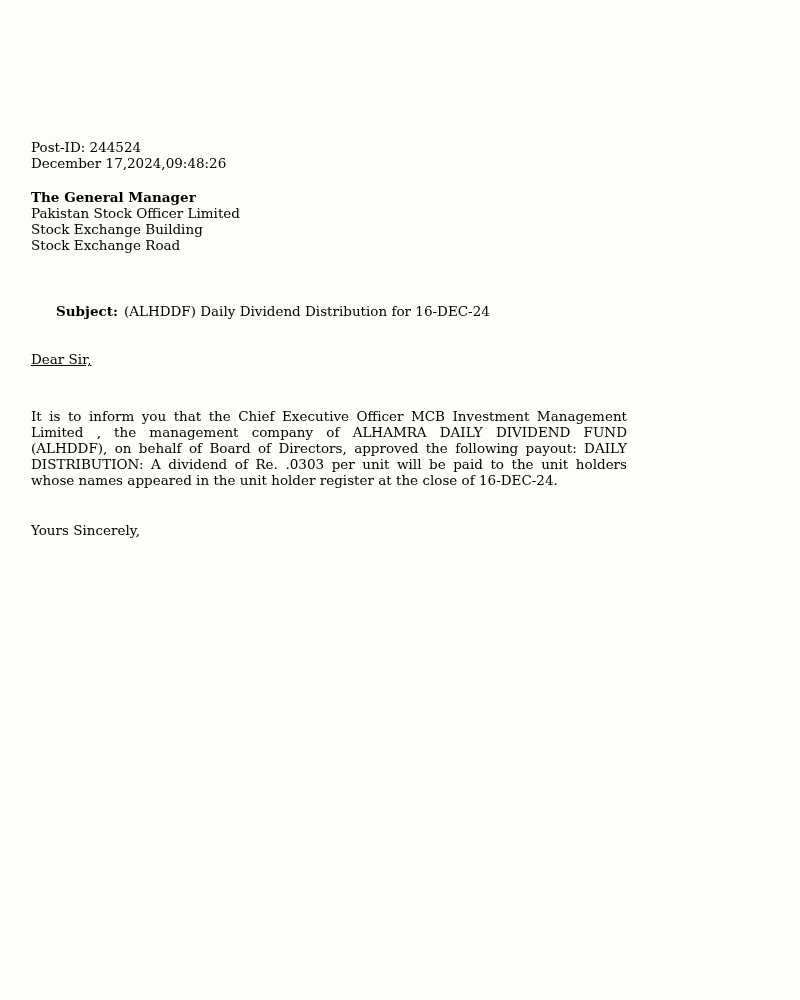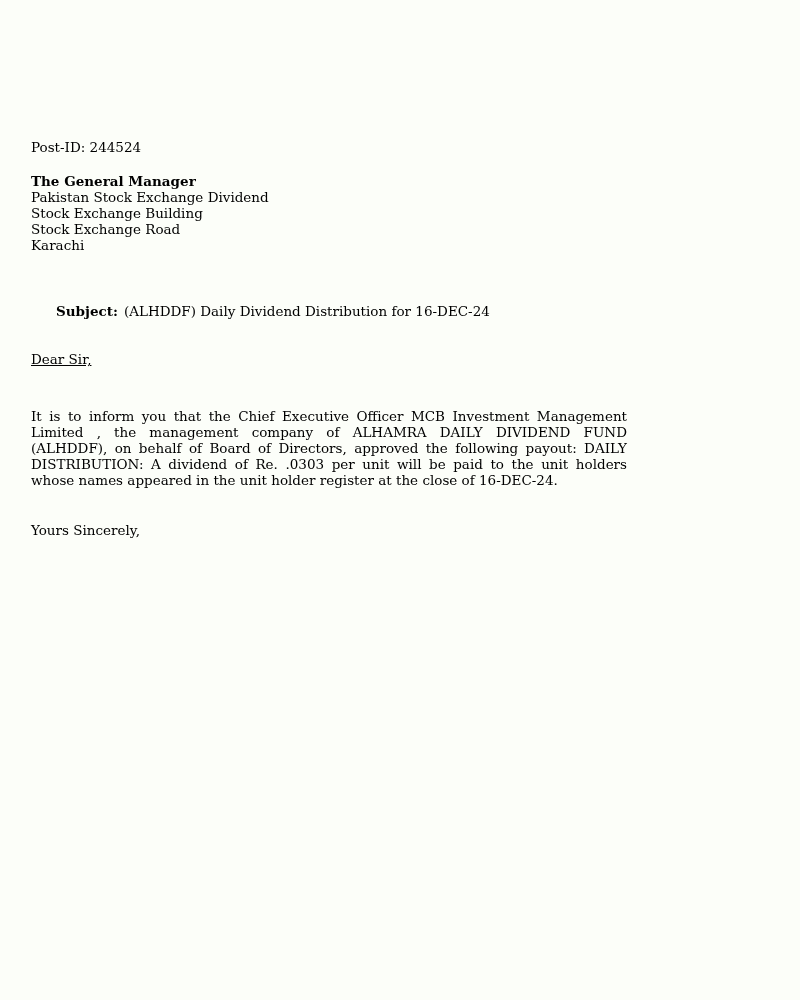--- a/index.html
+++ b/index.html
@@ -53,28 +53,28 @@
     margin-top: 34px;
   }
 </style>
 </head>
 <body>
 
 <div class="page">
 
   <div class="meta-block">
     <div>Post-ID: 244524</div>
+    <div>December 17,2024,09:48:26</div>
   </div>
 
   <div class="recipient-block">
     <div class="bold">The General Manager</div>
-    <div>Pakistan Stock Exchange Dividend</div>
+    <div>Pakistan Stock Officer Limited</div>
     <div>Stock Exchange Building</div>
     <div>Stock Exchange Road</div>
-    <div>Karachi</div>
   </div>
 
   <div class="subject-line">
     <span class="subject-label">Subject:</span><span>(ALHDDF) Daily Dividend Distribution for 16-DEC-24</span>
   </div>
 
   <div class="salutation">Dear Sir,</div>
 
   <div class="body-paragraph">It is to inform you that the Chief Executive Officer MCB Investment Management Limited , the management company of ALHAMRA DAILY DIVIDEND FUND (ALHDDF), on behalf of Board of Directors, approved the following payout: DAILY DISTRIBUTION: A dividend of Re. .0303 per unit will be paid to the unit holders whose names appeared in the unit holder register at the close of 16-DEC-24.</div>
 

